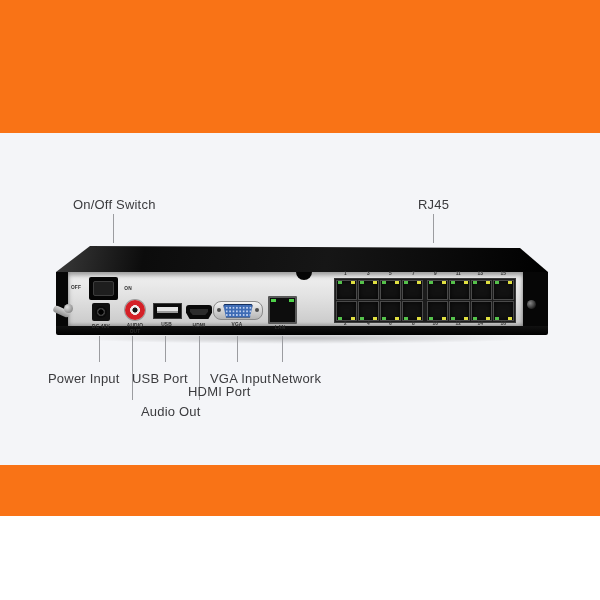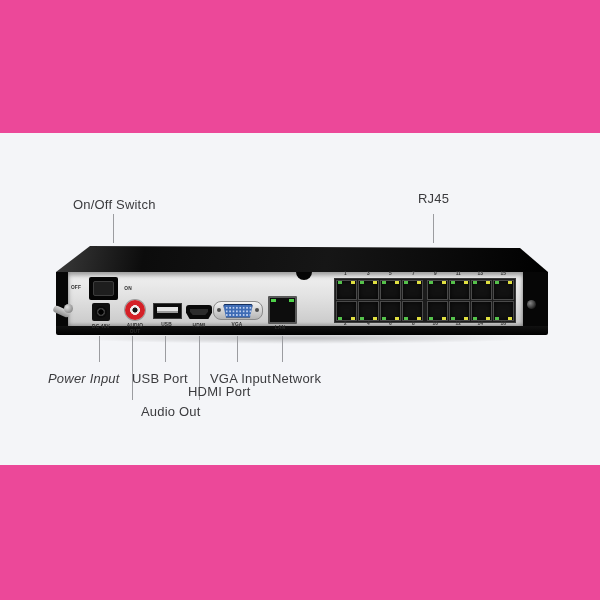--- a/index.html
+++ b/index.html
@@ -1,16 +1,16 @@
 <!DOCTYPE html>
 <html><head>
 <meta charset="utf-8">
 <style>
   html,body{margin:0;padding:0;}
-  .canvas{position:relative;width:600px;height:600px;background:#ec4899;overflow:hidden;
+  .canvas{position:relative;width:600px;height:516px;background:#f97316;overflow:hidden;
           font-family:"Liberation Sans",sans-serif;}
   .band{position:absolute;left:0;top:133px;width:600px;height:332px;background:#f4f5f8;}
 
   
   .lab{position:absolute;font-size:13px;letter-spacing:.2px;color:#3b3b3e;white-space:nowrap;}
   .lead{position:absolute;width:1px;background:#9b9ca0;}
 
   
   .device{position:absolute;left:56px;top:246px;width:492px;height:90px;}
   .dev-shadow{position:absolute;left:10px;top:86px;width:472px;height:12px;border-radius:50%;
@@ -82,21 +82,21 @@
   .numrow.top{top:24px;} .numrow.bot{top:74px;}
 </style>
 </head>
 <body>
 
 <div class="canvas">
   <div class="band"></div>
 
   <div class="lab" style="left:73px;top:197px;">On/Off Switch</div>
   <div class="lead" style="left:113px;top:214px;height:29px;"></div>
-  <div class="lab" style="left:418px;top:191px;">RJ45</div>
+  <div class="lab" style="left:418px;top:197px;">RJ45</div>
   <div class="lead" style="left:433px;top:214px;height:29px;"></div>
 
   <div class="device">
     <div class="dev-shadow"></div>
     <div class="top-face"></div>
     <div class="chassis">
       <div class="panel-face"></div>
     </div>
     <div class="bottom-strip"></div>
     <div class="notch"></div>
@@ -181,21 +181,21 @@
       <span>10</span>
       <span>12</span>
       <span>14</span>
       <span>16</span>
     </div>
 
     <div class="screw"></div>
   </div>
 
   <div class="lead" style="left:99px;top:336px;height:26px;"></div>
-  <div class="lab" style="left:48px;top:371px;font-style:italic;">Power Input</div>
+  <div class="lab" style="left:48px;top:371px;">Power Input</div>
   <div class="lead" style="left:165px;top:336px;height:26px;"></div>
   <div class="lab" style="left:132px;top:371px;">USB Port</div>
   <div class="lead" style="left:237px;top:336px;height:26px;"></div>
   <div class="lab" style="left:210px;top:371px;">VGA Input</div>
   <div class="lead" style="left:282px;top:336px;height:26px;"></div>
   <div class="lab" style="left:272px;top:371px;text-align:center;">Network</div>
 
   <div class="lead" style="left:132px;top:336px;height:64px;"></div>
   <div class="lab" style="left:105px;top:404px;margin-left:36px;">Audio Out</div>
   <div class="lead" style="left:199px;top:336px;height:64px;"></div>

